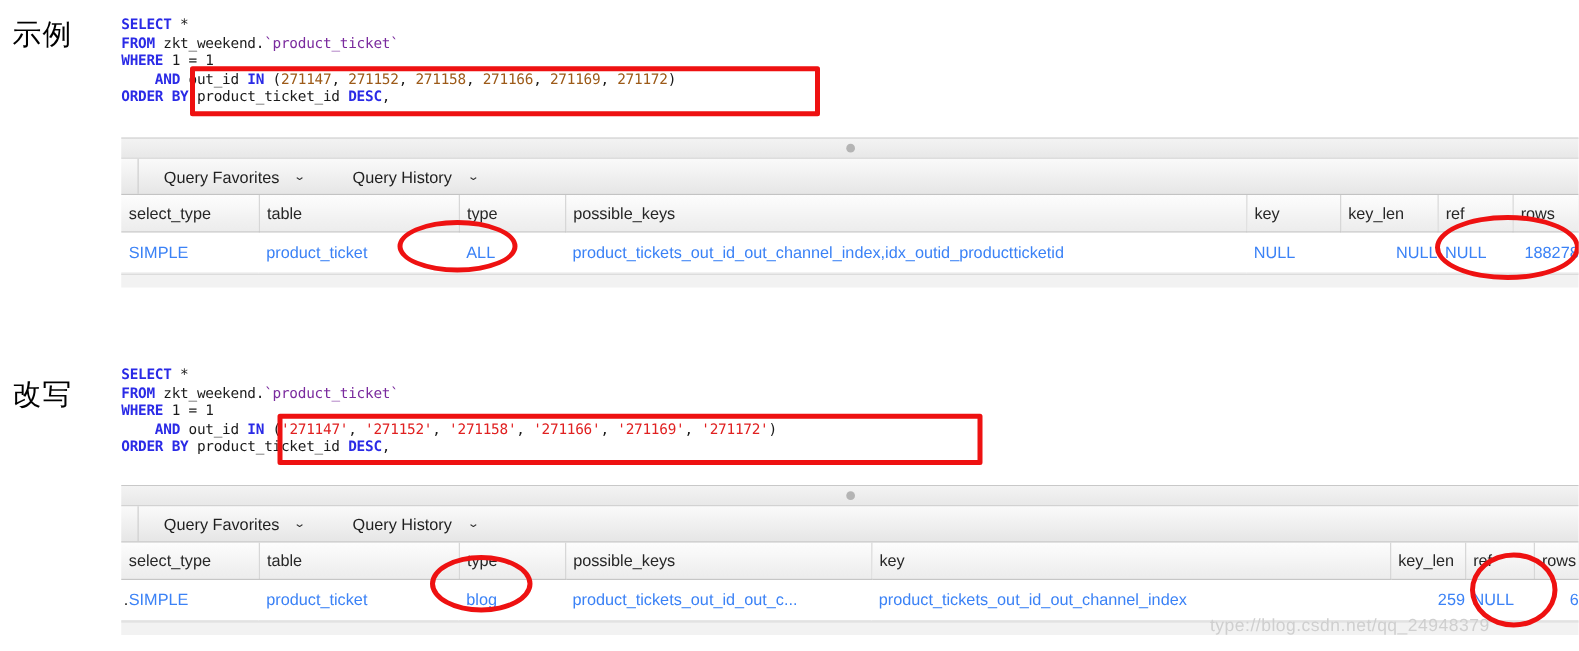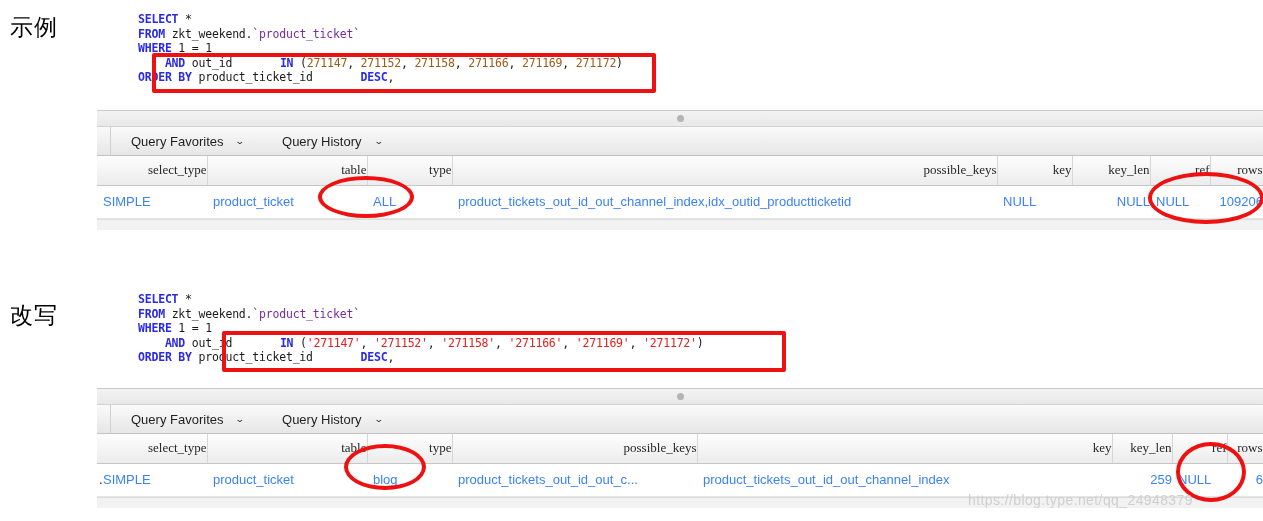--- a/index.html
+++ b/index.html
@@ -35,21 +35,21 @@
     font-family: "DejaVu Sans Mono", monospace;
     font-size: 11.5px;
     line-height: 14.6px;
     white-space: pre;
     color: #222222;
     letter-spacing: -0.2px;
   }
   #sql-block-1 { top: 12px; }
   #sql-block-2 { top: 292px; }
 
-  .kw      { color: #2a2ae6; font-weight: bold; margin-left: 41px; }
+  .kw      { color: #2a2ae6; font-weight: bold; }
   .ident   { color: #7a2a9e; }
   .num     { color: #9c5a18; }
   .str     { color: #e02020; text-align: right; }
   .plain   { color: #1a1a1a; }
 
   
   .result-panel {
     position: absolute;
     left: 97px;
     width: 1166px;
@@ -112,26 +112,25 @@
     width: 1166px;
     table-layout: fixed;
     font-size: 13px;
   }
   table.grid th {
     background: linear-gradient(#fdfdfd, #ececec);
     border-bottom: 1px solid #c6c6c6;
     border-right: 1px solid #d7d7d7;
     font-weight: normal;
     color: #272727;
-    text-align: right;
+    text-align: left;
     padding: 4px 0 5px 6px;
     height: 20px;
     overflow: hidden;
     white-space: nowrap;
-    font-family: Liberation Serif, serif;
   }
   table.grid td {
     background: #ffffff;
     padding: 5px 0 6px 6px;
     color: #3b82f6;
     height: 21px;
     white-space: nowrap;
     overflow: hidden;
     border-bottom: 1px solid #e6e6e6;
   }
@@ -229,21 +228,21 @@
       </thead>
       <tbody>
         <tr>
           <td>SIMPLE</td>
           <td>product_ticket</td>
           <td>ALL</td>
           <td>product_tickets_out_id_out_channel_index,idx_outid_productticketid</td>
           <td class="null-cell">NULL</td>
           <td class="null-cell num-cell">NULL</td>
           <td class="null-cell">NULL</td>
-          <td class=" num-cell">109206</td>
+          <td class=" num-cell">188278</td>
         </tr>
       </tbody>
     </table>
   <div class="panel-footer"></div>
 </div>
 
 <div class="result-panel" id="result-panel-2">
   <div class="grip-bar">
     <div class="grip-dot"></div>
   </div>
@@ -301,13 +300,13 @@
 
 <div id="annot-host">
     <div class="annot-rect" style="left: 152px; top: 53px; width: 504px; height: 40px; border-color: rgb(238, 17, 17);"></div>
     <div class="annot-ellipse" style="left: 318px; top: 176px; width: 96px; height: 42px; border-color: rgb(238, 17, 17);"></div>
     <div class="annot-ellipse" style="left: 1148px; top: 172px; width: 116px; height: 52px; border-color: rgb(238, 17, 17);"></div>
     <div class="annot-rect" style="left: 222px; top: 331px; width: 564px; height: 41px; border-color: rgb(238, 17, 17);"></div>
     <div class="annot-ellipse" style="left: 344px; top: 444px; width: 82px; height: 46px; border-color: rgb(238, 17, 17);"></div>
     <div class="annot-ellipse" style="left: 1176px; top: 442px; width: 70px; height: 60px; border-color: rgb(238, 17, 17);"></div>
   </div>
 
-<div class="watermark">https://blog.type.net/qq_24948379</div>
+<div class="watermark">type://blog.csdn.net/qq_24948379</div>
 
 </body></html>

